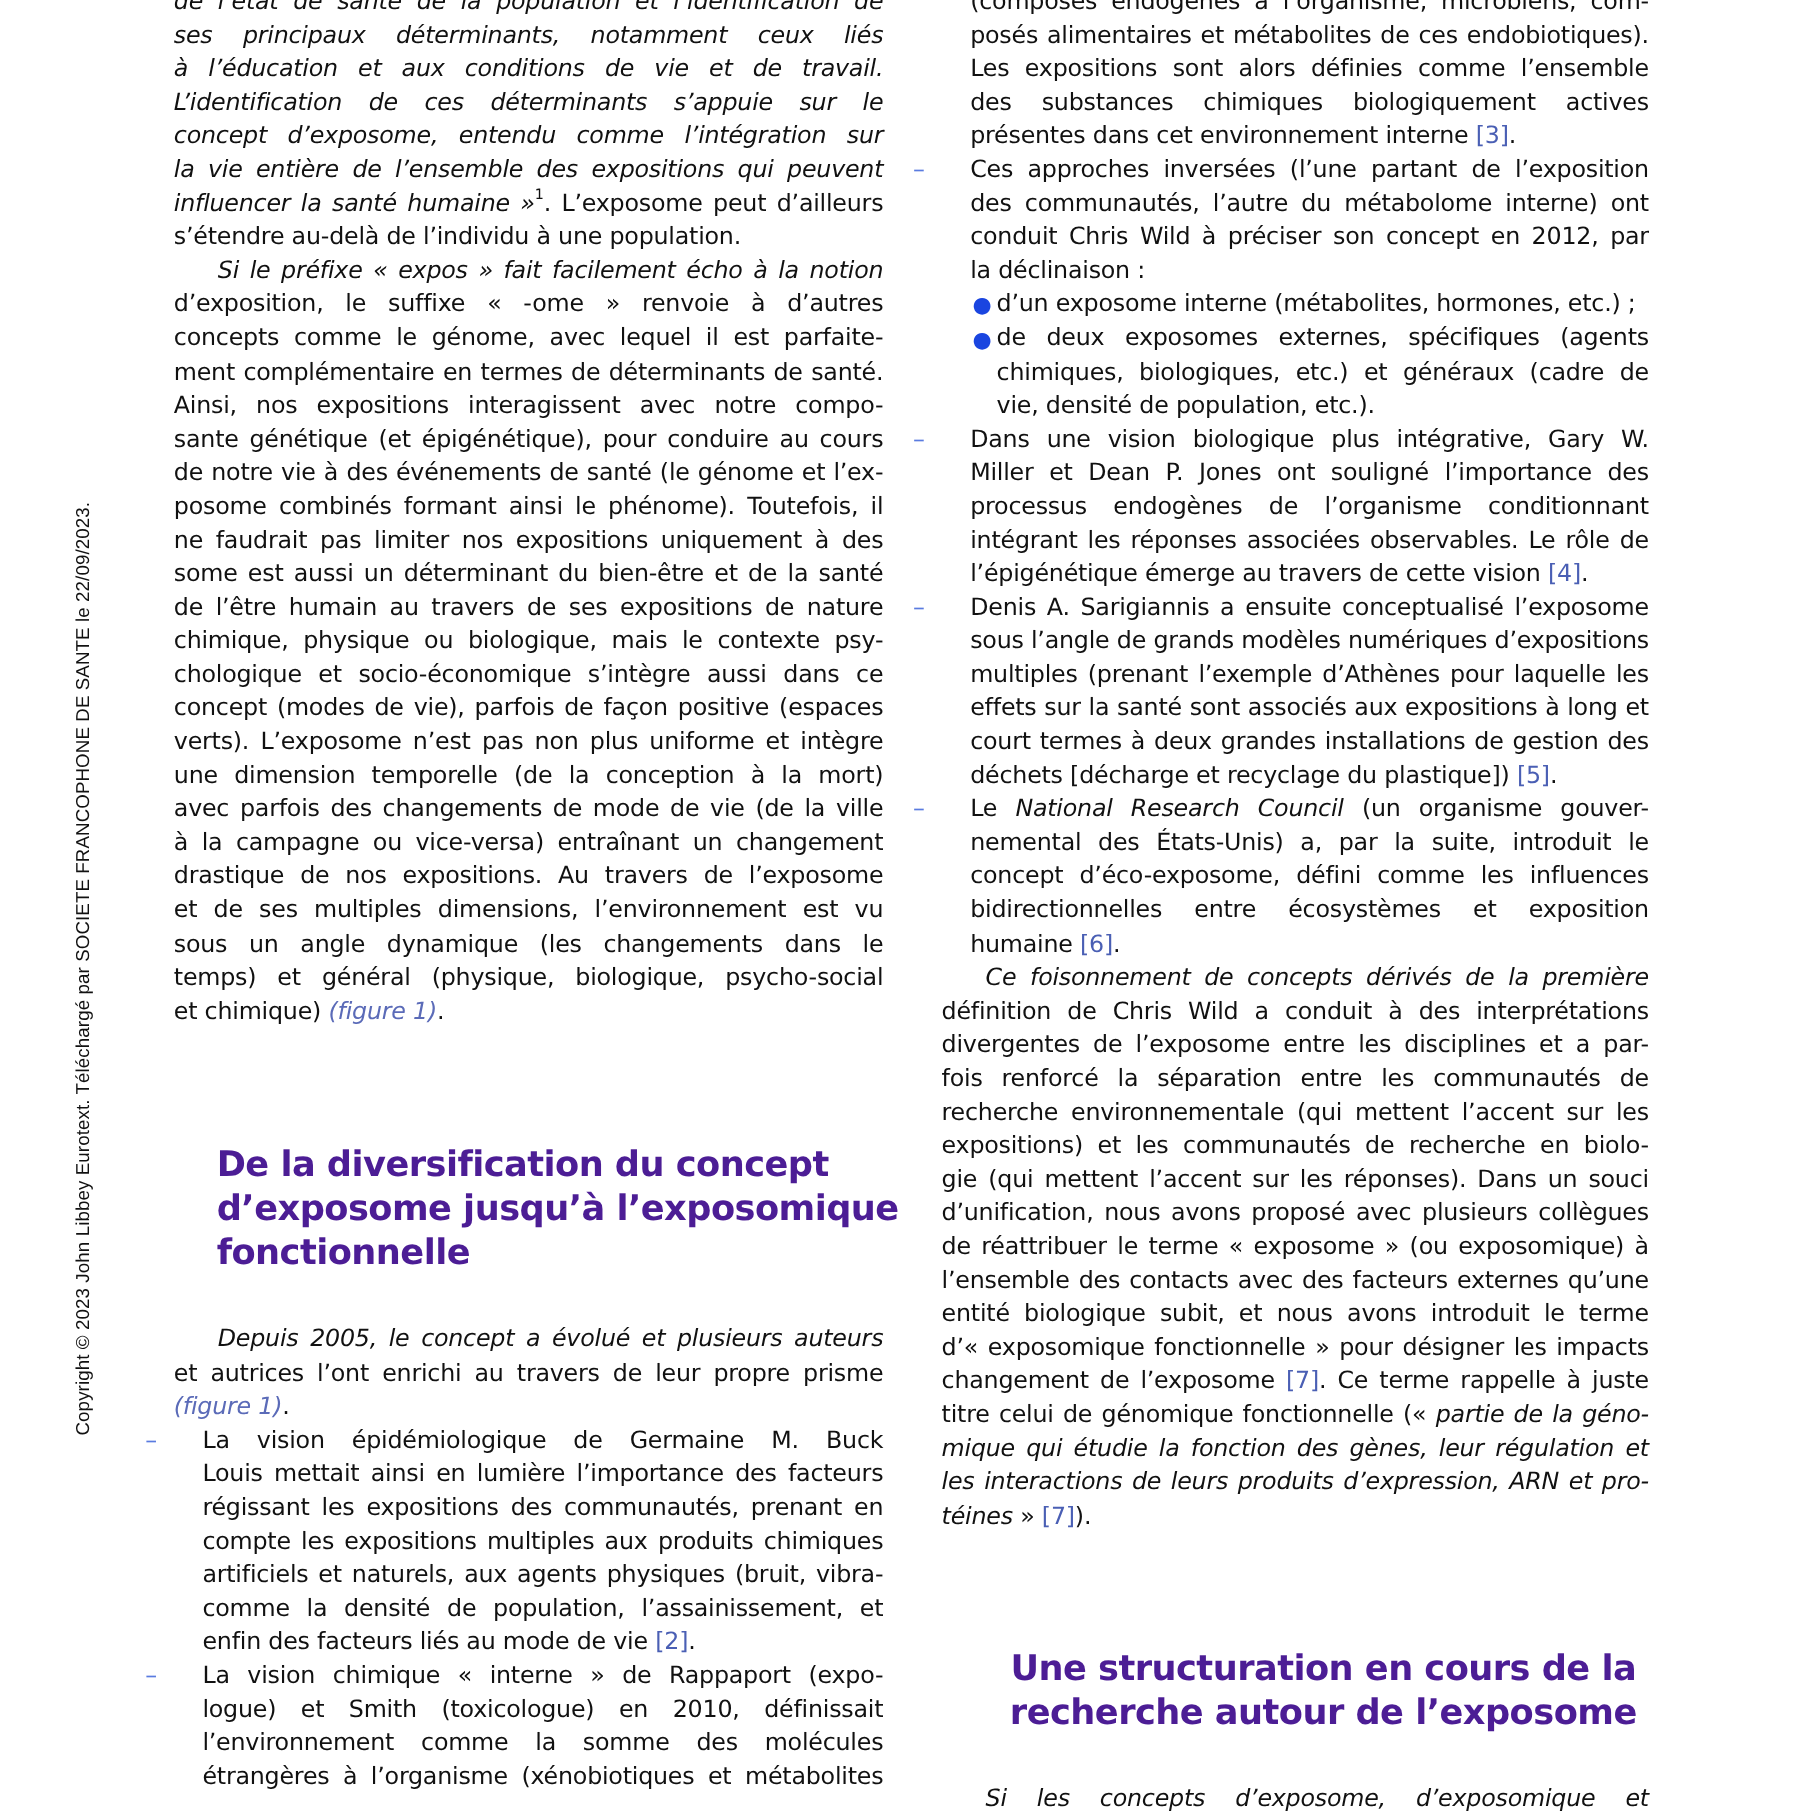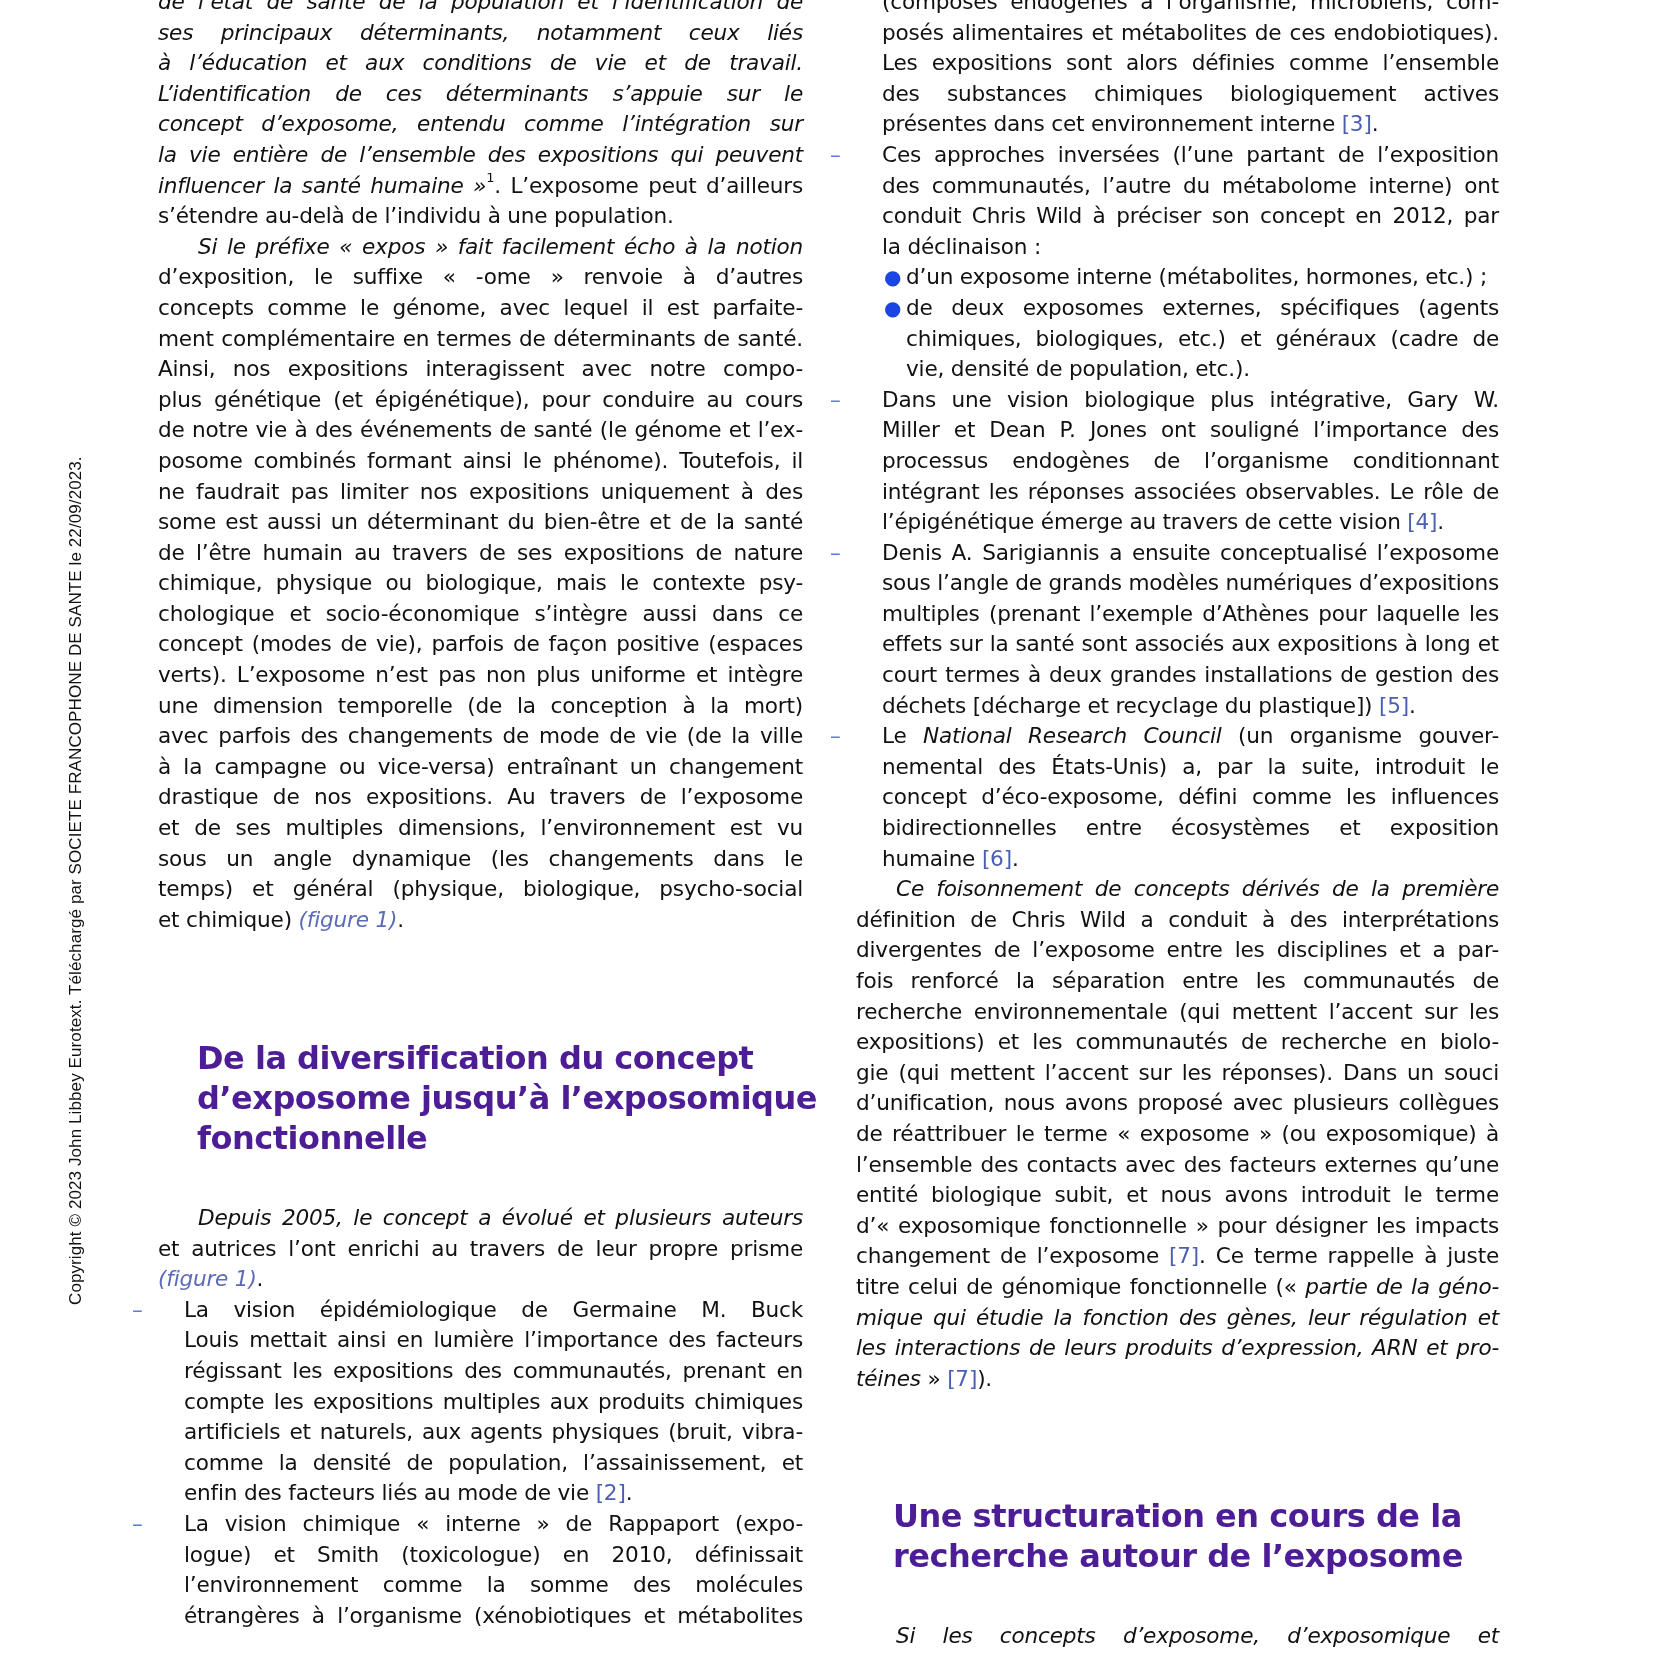--- a/index.html
+++ b/index.html
@@ -14,21 +14,21 @@
   .ref { color: #4a5fb4; }
   .figref { color: #5b6bb8; font-style: italic; }
   .dash { position: absolute; left: -26px; color: #5a7be0; }
   .bullet { position: absolute; left: -24px; color: #1a45e0; font-size: 20px; }
   .item { position: relative; padding-left: 26px; }
   .item.sub { padding-left: 50px; }
   .item.sub .bullet { left: 28px; }
   sup { font-size: 13px; vertical-align: top; line-height: 14px; }
   h2 { margin: 0; font-family: "DejaVu Sans", sans-serif; font-weight: bold; color: #4c1d95; font-size: 32px; line-height: 40px; letter-spacing: -0.5px; }
   .h-left { position: absolute; left: 197px; top: 1038px; width: 620px; }
-  .h-right { position: absolute; left: 893px; top: 1496px; width: 620px; }
+  .h-right { position: absolute; left: 893px; top: 1496px; width: 620px; text-align: center; }
   .copyright { position: absolute; left: 66px; top: 1305px; transform-origin: 0 0; transform: rotate(-90deg); white-space: nowrap; font-family: "Liberation Sans", sans-serif; font-size: 17px; color: #111; letter-spacing: 0.1px; }
 </style>
 </head>
 <body>
 
 <div class="copyright">Copyright © 2023 John Libbey Eurotext. Téléchargé par SOCIETE FRANCOPHONE DE SANTE le 22/09/2023.</div>
 
 <div class="col left">
   <div>
     <span class="line it">de l’état de santé de la population et l’identification de</span>
@@ -40,21 +40,21 @@
     <span class="line"><span class="it">influencer la santé humaine »</span><sup>1</sup><span>. L’exposome peut d’ailleurs</span></span>
     <span class="line last">s’étendre au-delà de l’individu à une population.</span>
   </div>
 
   <div>
     <span class="line indent">Si le préfixe « expos » fait facilement écho à la notion</span>
     <span class="line">d’exposition, le suffixe « -ome » renvoie à d’autres</span>
     <span class="line">concepts comme le génome, avec lequel il est parfaite-</span>
     <span class="line">ment complémentaire en termes de déterminants de santé.</span>
     <span class="line">Ainsi, nos expositions interagissent avec notre compo-</span>
-    <span class="line">plus génétique (et épigénétique), pour conduire au cours</span>
+    <span class="line">sante génétique (et épigénétique), pour conduire au cours</span>
     <span class="line">de notre vie à des événements de santé (le génome et l’ex-</span>
     <span class="line">posome combinés formant ainsi le phénome). Toutefois, il</span>
     <span class="line">ne faudrait pas limiter nos expositions uniquement à des</span>
     <span class="line">some est aussi un déterminant du bien-être et de la santé</span>
     <span class="line">de l’être humain au travers de ses expositions de nature</span>
     <span class="line">chimique, physique ou biologique, mais le contexte psy-</span>
     <span class="line">chologique et socio-économique s’intègre aussi dans ce</span>
     <span class="line">concept (modes de vie), parfois de façon positive (espaces</span>
     <span class="line">verts). L’exposome n’est pas non plus uniforme et intègre</span>
     <span class="line">une dimension temporelle (de la conception à la mort)</span>

